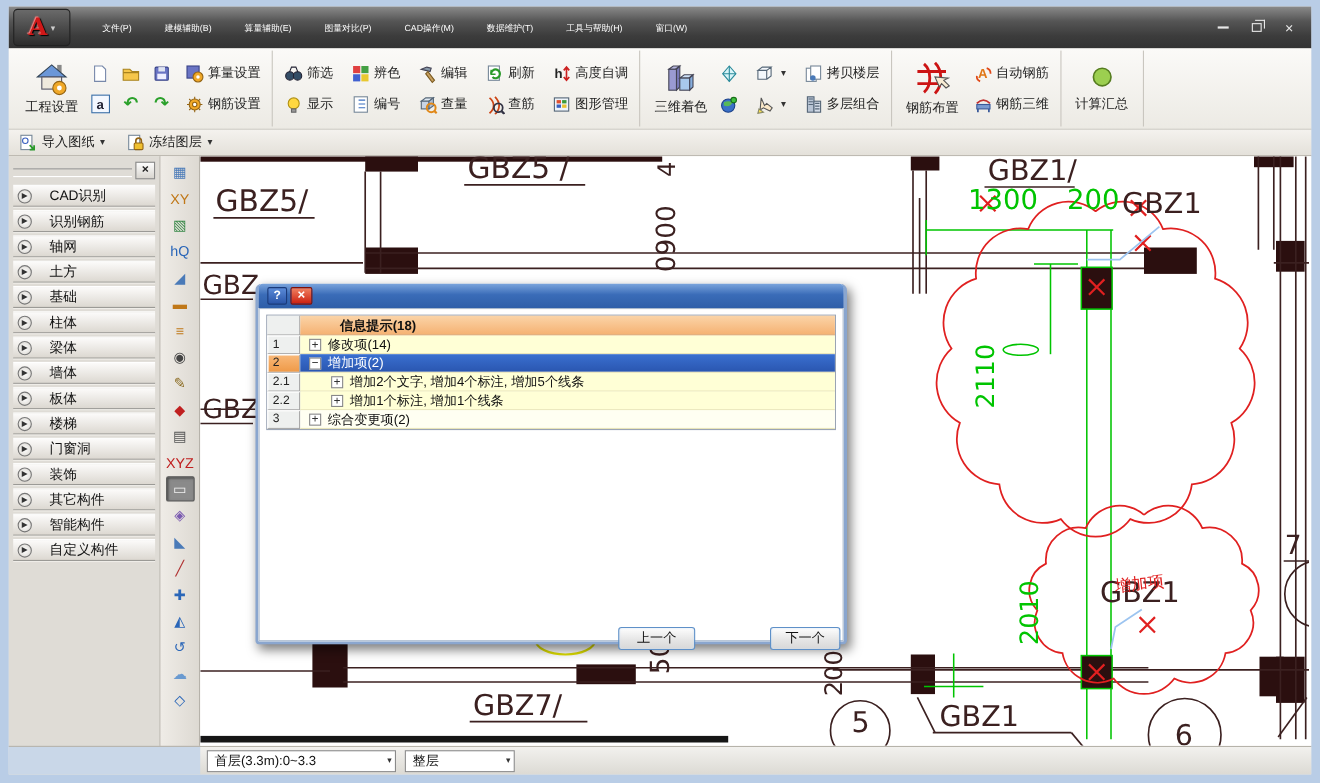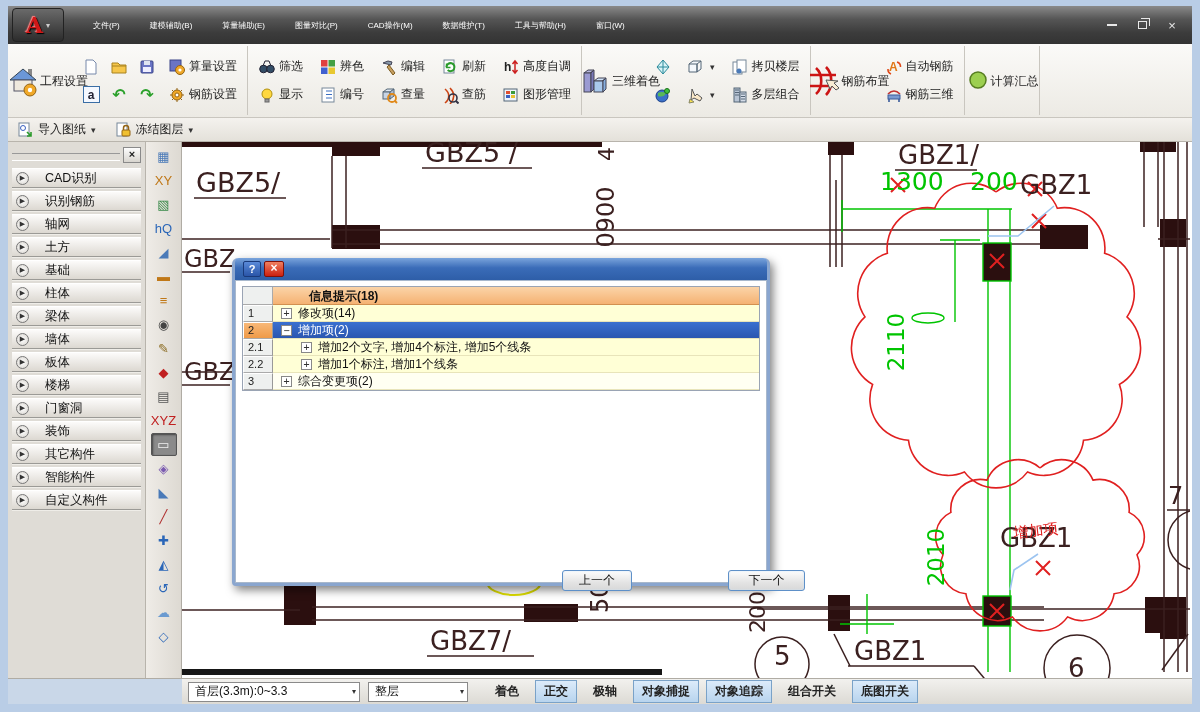--- a/index.html
+++ b/index.html
@@ -16,21 +16,21 @@
   .menu-item { color:#fff; font-size:13px; padding:6px 15px; cursor:pointer; white-space:nowrap; }
   .winbtns { display:flex; align-items:center; margin-right:6px; gap:2px; }
   .winbtn { width:28px; height:20px; display:flex; align-items:center; justify-content:center; color:#e8e8e8; cursor:pointer; font-size:13px; }
   .minbar { width:10px; height:2px; background:#e8e8e8; }
   .rsq { position:relative; width:9px; height:8px; border:1px solid #e8e8e8; }
   .rsq::before { content:""; position:absolute; left:2px; top:-4px; width:8px; height:7px; border:1px solid #e8e8e8; border-bottom:none; border-left:none; }
 
   
   .toolbar { height:74px; background:linear-gradient(#fbfaf8,#eceae4); border-bottom:1px solid #c9c6bf; display:flex; align-items:stretch; padding:2px 2px; flex:0 0 auto; }
   .tgroup { display:flex; align-items:center; padding:0 5px; border-right:1px solid #c9c6bf; }
-  .bigbtn { width:64px; height:66px; display:flex; flex-direction:row; align-items:center; justify-content:center; font-size:12px; color:#222; cursor:pointer; border:1px solid transparent; border-radius:3px; }
+  .bigbtn { width:64px; height:66px; display:flex; flex-direction:column; align-items:center; justify-content:center; font-size:12px; color:#222; cursor:pointer; border:1px solid transparent; border-radius:3px; }
   .bigbtn .blabel { margin-top:2px; white-space:nowrap; }
   .sgrid { display:grid; grid-template-rows:26px 26px; grid-auto-flow:column; gap:2px 4px; align-items:center; }
   .sbtn-ico { width:24px; height:24px; display:flex; align-items:center; justify-content:center; cursor:pointer; border:1px solid transparent; border-radius:2px; }
   .ibtn { display:flex; align-items:center; gap:3px; font-size:12px; color:#222; cursor:pointer; padding:2px 4px; border:1px solid transparent; border-radius:2px; white-space:nowrap; }
   .mgrid { display:grid; grid-template-rows:26px 26px; grid-auto-flow:column; gap:2px 6px; align-items:center; }
   .aico { width:17px; height:17px; border:1px solid #3a6ea5; background:#f4f8ff; color:#223; font-size:12px; display:inline-flex; align-items:center; justify-content:center; font-weight:bold; }
   .uarrow { font-size:16px; font-weight:bold; color:#2aa02a; line-height:1; }
   .drop { font-size:9px; color:#333; margin-left:1px; }
 
   
@@ -74,21 +74,21 @@
   .dnum { width:30px; background:#eef0ef; border:1px solid; border-color:#fff #999 #aaa #fff; font-size:11px; color:#222; padding-left:4px; line-height:15px; }
   .dcell { flex:1; background:#ffffd6; border-bottom:1px solid #e8e4ba; display:flex; align-items:center; padding-left:8px; font-size:12px; color:#111; }
   .drow.indent .dcell { padding-left:28px; }
   .drow.selected .dcell { background:linear-gradient(#3a70d0,#2a56b0); color:#fff; }
   .drow.selected .dnum { background:linear-gradient(#f8b878,#ef9a48); }
   .drow.white .dcell { background:#fffff2; }
   .exp { width:11px; height:11px; border:1px solid #888; background:#fff; color:#333; font-size:10px; line-height:9px; text-align:center; margin-right:6px; flex:0 0 auto; font-family:"DejaVu Sans Mono",monospace; }
   .dbtns { position:absolute; bottom:12px; left:0; right:0; }
   .dbtn { position:absolute; height:21px; border:1px solid #5e90c8; border-radius:3px; background:linear-gradient(#fdfdfd,#e4e4e4 60%,#d8d8d8); font-size:12px; color:#111; cursor:pointer; box-shadow:inset 0 0 2px #cfe2f5; }
   .dbtn.prev { left:326px; width:70px; }
-  .dbtn.next { left:492px; width:77px; }
+  .dbtn.next { left:464px; width:64px; }
 
   
   .statusbar { height:26px; flex:0 0 auto; display:flex; align-items:center; background:linear-gradient(#f2f1ee,#dcdad4); border-top:1px solid #b0aca4; }
   .status-left { width:174px; height:100%; background:#c9d7e8; flex:0 0 auto; }
   .scombo { height:20px; background:#fff; border:1px solid #8a8a8a; display:flex; align-items:center; font-size:12px; color:#111; padding:0 3px 0 6px; margin-right:8px; cursor:pointer; }
   .scombo .caret { margin-left:auto; font-size:8px; color:#333; padding-left:6px; }
   .stogglebar { display:flex; align-items:center; gap:7px; margin-left:10px; }
   .stoggle { font-size:12px; font-weight:bold; color:#222; padding:2px 8px; border:1px solid transparent; cursor:pointer; white-space:nowrap; }
   .stoggle.active { background:linear-gradient(#dcebfa,#b8d4ee); border:1px solid #7aa2c8; }
 
@@ -701,29 +701,20 @@
   <div class="statusbar">
     <div class="status-left"></div>
     <div class="scombo" style="width:172px; margin-left:6px;">
       <span>首层(3.3m):0~3.3</span>
       <span class="caret">▾</span>
     </div>
     <div class="scombo" style="width:100px;">
       <span>整层</span>
       <span class="caret">▾</span>
     </div>
-    <div class="stogglebar">
-        <span class="stoggle">着色</span>
-        <span class="stoggle active">正交</span>
-        <span class="stoggle">极轴</span>
-        <span class="stoggle active">对象捕捉</span>
-        <span class="stoggle active">对象追踪</span>
-        <span class="stoggle">组合开关</span>
-        <span class="stoggle active">底图开关</span>
-      </div>
   </div>
 
   <div class="dialog">
     <div class="dtitle">
       <span class="dhelp">?</span>
       <span class="dclose">×</span>
     </div>
     <div class="dbody">
       <div class="dtable">
         <div class="dhead">

